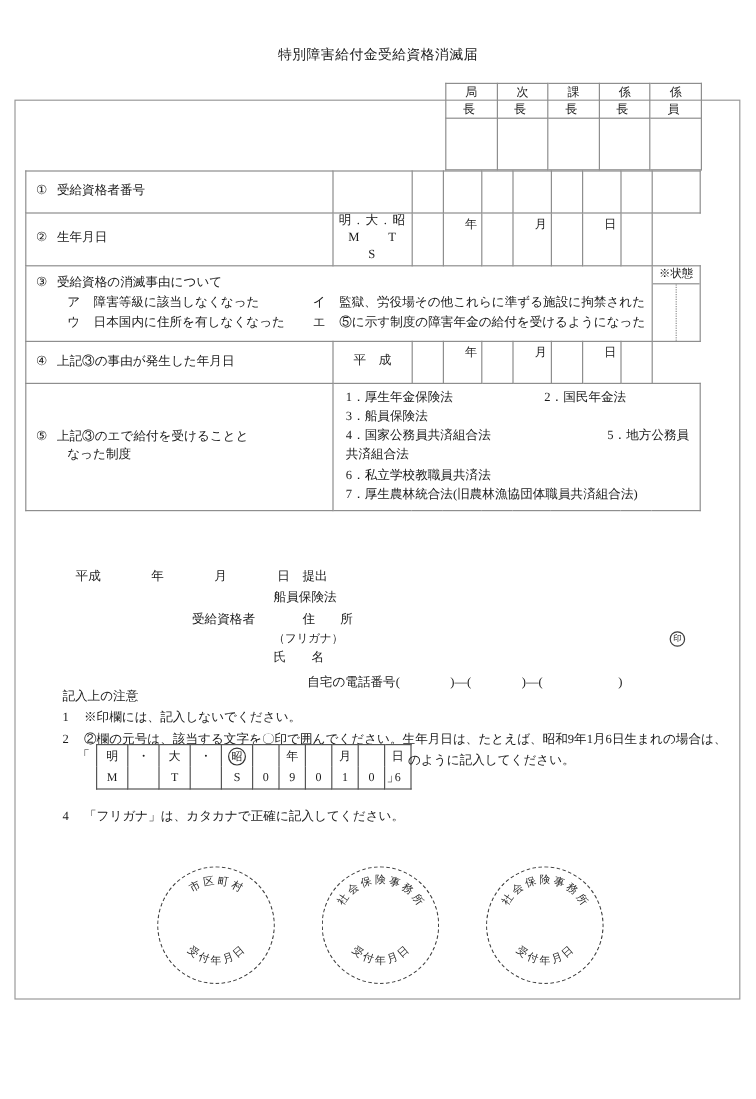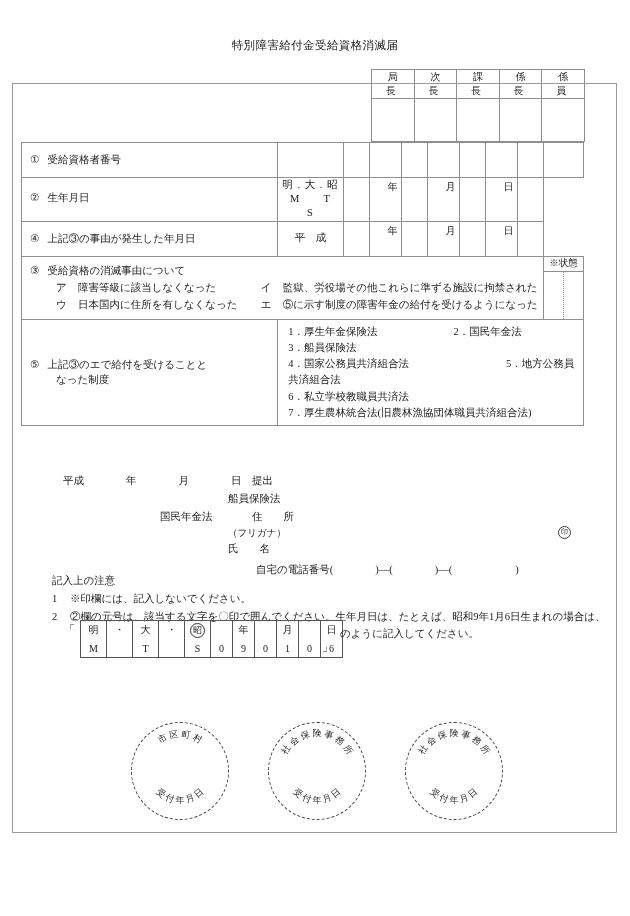--- a/index.html
+++ b/index.html
@@ -79,21 +79,21 @@
   .lbl-cell {
     padding-left: 8px !important;
     line-height: 1.5;
   }
   .numcircle { margin-right: 8px; }
 
   
   .d-solid { border-left: 1px solid #8e8e8e !important; }
   .d-dot   { border-left: 1px dotted #8e8e8e !important; }
   .cell-h34 { height: 34px; }
-  .cell-h40 { height: 40px; font-family: Liberation Mono, monospace; }
+  .cell-h40 { height: 40px; }
 
   .era-cell {
     text-align: center;
     line-height: 1.35;
     font-size: 10.5px;
   }
   .era-cell .era-kanji { letter-spacing: 1px; }
   .era-cell .era-roman { letter-spacing: 1px; }
 
   .ymd-mark {
@@ -267,42 +267,20 @@
     <td class="d-solid"></td>
   </tr>
 
   <tr>
     <td class="lbl-cell cell-h40">
       <span class="numcircle">②</span><span>生年月日</span>
     </td>
     <td class="era-cell d-solid">
       <div class="era-kanji">明 . 大 . 昭</div>
       <div class="era-roman">M　　T　　S</div>
-    </td>
-    <td class="d-solid"></td>
-    <td class="d-dot ymd-mark">
-          <span>年</span>
-        </td>
-    <td class="d-solid"></td>
-    <td class="d-dot ymd-mark">
-          <span>月</span>
-        </td>
-    <td class="d-solid"></td>
-    <td class="d-dot ymd-mark">
-          <span>日</span>
-        </td>
-    <td class="d-solid"></td>
-  </tr>
-
-  <tr>
-    <td class="lbl-cell cell-h34">
-      <span class="numcircle">④</span><span>上記③の事由が発生した年月日</span>
-    </td>
-    <td class="era-cell d-solid">
-      <span>平　成</span>
     </td>
     <td class="d-solid"></td>
     <td class="d-dot ymd-mark">
           <span>年</span>
         </td>
     <td class="d-solid"></td>
     <td class="d-dot ymd-mark">
           <span>月</span>
         </td>
     <td class="d-solid"></td>
@@ -337,54 +315,79 @@
     <td style="padding:0;vertical-align:top">
       <div style="border-bottom:1px solid #8e8e8e" class="state-head">※状態</div>
       <div style="height:47px;display:flex">
         <div style="flex:1"></div>
         <div style="flex:1;border-left:1px dotted #8e8e8e"></div>
       </div>
     </td>
   </tr>
 
   <tr>
+    <td class="lbl-cell cell-h34">
+      <span class="numcircle">④</span><span>上記③の事由が発生した年月日</span>
+    </td>
+    <td class="era-cell d-solid">
+      <span>平　成</span>
+    </td>
+    <td class="d-solid"></td>
+    <td class="d-dot ymd-mark">
+          <span>年</span>
+        </td>
+    <td class="d-solid"></td>
+    <td class="d-dot ymd-mark">
+          <span>月</span>
+        </td>
+    <td class="d-solid"></td>
+    <td class="d-dot ymd-mark">
+          <span>日</span>
+        </td>
+    <td class="d-solid"></td>
+  </tr>
+
+  <tr>
     <td class="lbl-cell" style="height:66px">
       <span class="numcircle">⑤</span><span>上記③のエで給付を受けることと</span>
       <div style="padding-left:26px">なった制度</div>
     </td>
     <td class="sys-cell" colspan="9">
       <div>1．厚生年金保険法　　　　　　　 2．国民年金法　　　　　 3．船員保険法</div>
       <div>4．国家公務員共済組合法　　　　　　　　　 5．地方公務員共済組合法</div>
       <div>6．私立学校教職員共済法</div>
       <div>7．厚生農林統合法(旧農林漁協団体職員共済組合法)</div>
     </td>
   </tr>
 </tbody>
   </table>
 
 <div id="submit-block">
   <div class="sb-line" style="left:63px; top:10px;">平成　　　　年　　　　月　　　　日　提出</div>
   <div class="sb-line" style="left:228px; top:28px;">船員保険法</div>
-  <div class="sb-line" style="left:160px; top:46px;">国民年金法</div>
+  <div class="sb-line" style="left:160px; top:46px;">受給資格者</div>
   <div class="sb-line" style="left:228px; top:46px;margin-left:24px;">住　　所</div>
   <div class="sb-line" style="left:228px; top:63px; font-size:9.5px;">（フリガナ）</div>
   <div class="sb-line" style="left:228px; top:78px;">氏　　名</div>
   <div class="seal-stamp" style="left:558px; top:60px;">印</div>
   <div class="sb-line" style="left:256px; top:99px;">自宅の電話番号(　　　　)—(　　　　)—(　　　　　　)</div>
 </div>
 
 <div id="notes">
   <div>記入上の注意</div>
   <div>
     <span class="note-num">1</span><span>※印欄には、記入しないでください。</span>
   </div>
   <div>
     <span class="note-num">2</span><span>②欄の元号は、該当する文字を〇印で囲んでください。生年月日は、たとえば、昭和9年1月6日生まれの場合は、</span>
   </div>
   <div style="height:46px"></div>
+  <div>
+    <span class="note-num">4</span><span>「フリガナ」は、カタカナで正確に記入してください。</span>
+  </div>
 </div>
 
 <div id="ex-open-quote">「</div>
 <table id="example-box">
   <colgroup>
     <col style="width:26px">
       <col style="width:26px">
       <col style="width:26px">
     <col style="width:26px">
       <col style="width:26px">

